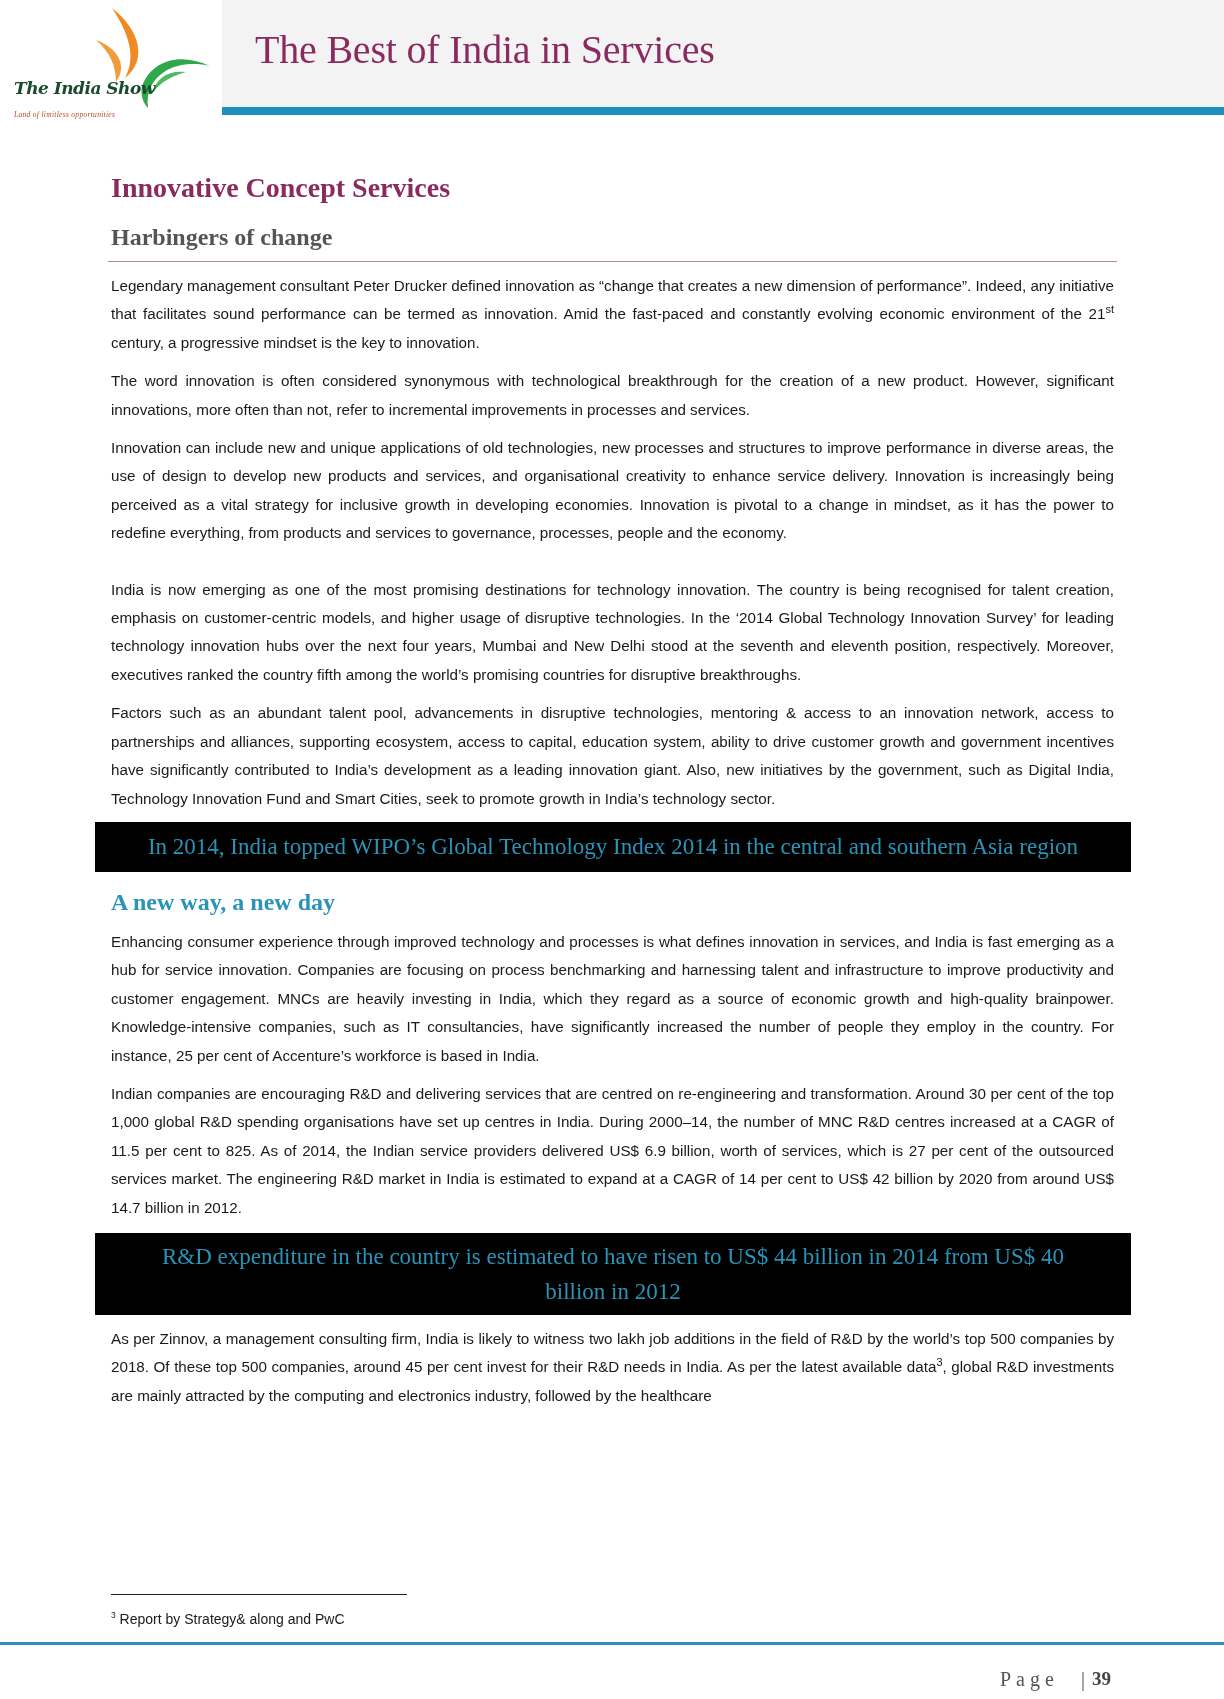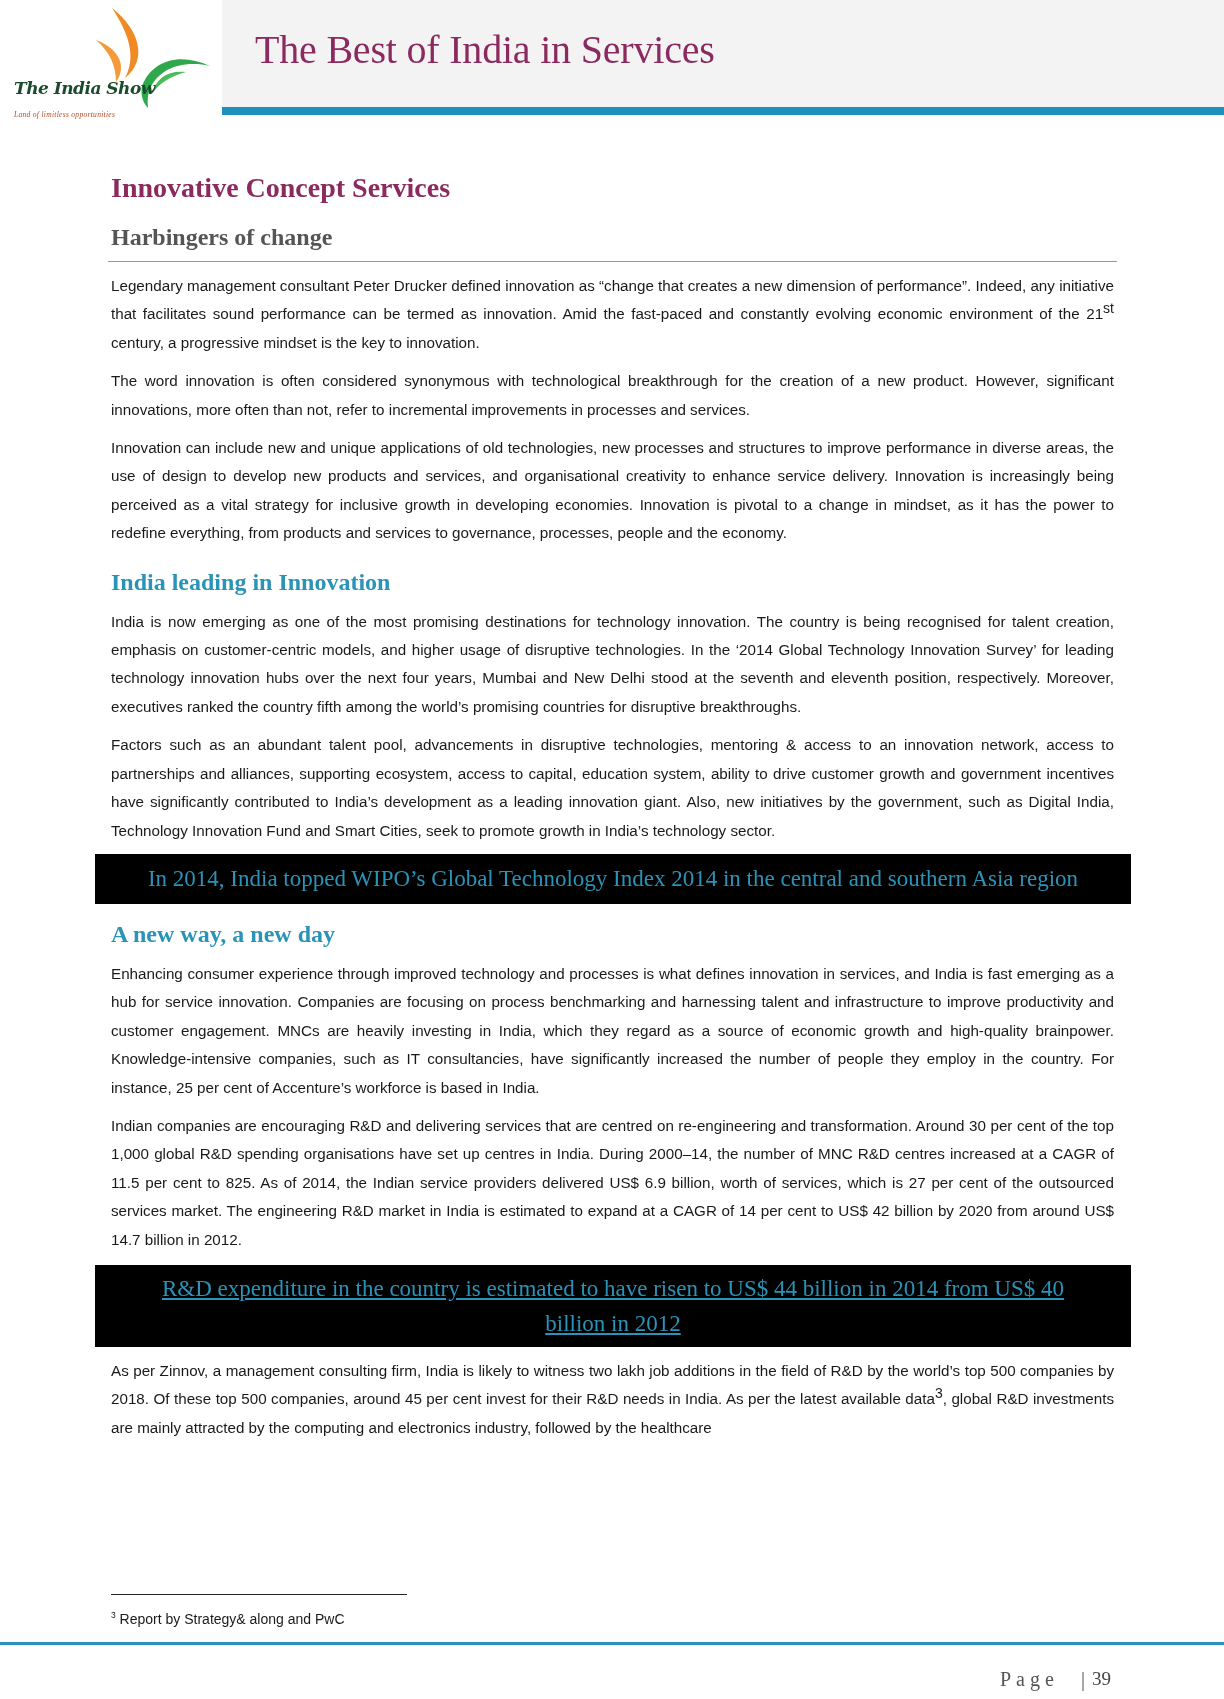--- a/index.html
+++ b/index.html
@@ -14,37 +14,37 @@
   .header-title { position: absolute; left: 255px; top: 26px; font-family: "Liberation Serif", serif; font-weight: normal; font-size: 40px; color: #8b2a5f; white-space: nowrap; letter-spacing: -0.2px; }
   .header-rule { position: absolute; left: 222px; right: 0; top: 107px; height: 8px; background: #1e90bd; }
 
   .content { position: absolute; left: 111px; top: 170px; width: 1003px; }
 
   .sec-title { font-family: "Liberation Serif", serif; font-weight: bold; font-size: 28px; color: #8b2a5f; margin: 0; line-height: 36px; }
   .sec-sub { font-family: "Liberation Serif", serif; font-size: 24px; color: #555555; margin: 15px 0 0 0; line-height: 32px; }
   .sec-rule { height: 0; border-top: 1.5px solid #b7859e; margin: 8px -3px 0 -3px; }
 
   p.body { margin: 0; font-size: 15.2px; line-height: 28.4px; text-align: justify; color: #1a1a1a; }
-  p.body sup { font-size: 14px; line-height: 0; }
+  p.body sup { font-size: 11px; line-height: 0; }
   .gap-s { height: 10px; }
 
   .sub-head { font-family: "Liberation Serif", serif; font-weight: bold; font-size: 24px; color: #2a93b8; margin: 0; line-height: 32px; }
 
   .callout { background: #000000; margin: 0 -17px 0 -16px; text-align: center; color: #2a93b8; font-family: "Liberation Serif", serif; font-size: 23px; }
   .callout.one { height: 50px; line-height: 50px; }
-  .callout.two { padding: 6px 40px; line-height: 35px; text-decoration: underline; }
+  .callout.two { padding: 6px 40px; line-height: 35px; }
 
   .fn-rule { position: absolute; left: 111px; top: 1594px; width: 296px; height: 0; border-top: 1.2px solid #222; }
   .fn { position: absolute; left: 111px; top: 1610px; font-size: 14px; color: #1a1a1a; white-space: nowrap; }
   .fn sup { font-size: 8.5px; }
 
   .footer-rule { position: absolute; left: 0; right: 0; top: 1642px; height: 3px; background: #2a93b8; }
   .page-label { position: absolute; left: 1000px; top: 1668px; font-family: "Liberation Serif", serif; font-size: 20px; color: #555; letter-spacing: 5px; white-space: nowrap; }
   .page-sep { position: absolute; left: 1081px; top: 1668px; font-family: "Liberation Serif", serif; font-size: 20px; color: #555; }
-  .page-num { position: absolute; left: 1092px; top: 1668px; font-family: "Liberation Serif", serif; font-weight: normal; font-size: 19px; color: #444; }
+  .page-num { position: absolute; left: 1092px; top: 1668px; font-family: "Liberation Serif", serif; font-weight: bold; font-size: 19px; color: #444; }
 </style>
 </head>
 <body>
 
 <div class="logo-area">
   <svg class="logo-svg" width="222" height="110" viewBox="0 0 222 110">
     <path d="M112 8 C 140 30, 148 60, 125 78 C 136 58, 130 35, 112 8 Z" fill="#f08a24"></path>
     <path d="M96 40 C 118 48, 128 66, 116 82 C 116 66, 110 52, 96 40 Z" fill="#f39a3a"></path>
     <path d="M210 66 C 180 52, 152 60, 142 86 C 140 96, 144 104, 148 108 C 146 92, 152 80, 164 72 C 176 64, 194 62, 210 66 Z" fill="#2ea84a"></path>
     <path d="M186 72 C 168 70, 156 78, 152 94 C 160 82, 172 76, 186 72 Z" fill="#4cbb5e"></path>
@@ -63,21 +63,20 @@
   <div class="sec-rule"></div>
 
   <div style="height:10px"></div>
   <p class="body"><span>Legendary management consultant Peter Drucker defined innovation as “change that creates a new dimension of performance”. Indeed, any initiative that facilitates sound performance can be termed as innovation. Amid the fast-paced and constantly evolving economic environment of the 21</span><sup>st</sup><span> century, a progressive mindset is the key to innovation.</span></p>
   <div class="gap-s"></div>
   <p class="body">The word innovation is often considered synonymous with technological breakthrough for the creation of a new product. However, significant innovations, more often than not, refer to incremental improvements in processes and services.</p>
   <div class="gap-s"></div>
   <p class="body">Innovation can include new and unique applications of old technologies, new processes and structures to improve performance in diverse areas, the use of design to develop new products and services, and organisational creativity to enhance service delivery. Innovation is increasingly being perceived as a vital strategy for inclusive growth in developing economies. Innovation is pivotal to a change in mindset, as it has the power to redefine everything, from products and services to governance, processes, people and the economy.</p>
 
   <div style="height:18px"></div>
-  <h3 class="sub-head">India leading in Innovation</h3>
   <div style="height:10px"></div>
   <p class="body">India is now emerging as one of the most promising destinations for technology innovation. The country is being recognised for talent creation, emphasis on customer-centric models, and higher usage of disruptive technologies. In the ‘2014 Global Technology Innovation Survey’ for leading technology innovation hubs over the next four years, Mumbai and New Delhi stood at the seventh and eleventh position, respectively. Moreover, executives ranked the country fifth among the world’s promising countries for disruptive breakthroughs.</p>
   <div class="gap-s"></div>
   <p class="body">Factors such as an abundant talent pool, advancements in disruptive technologies, mentoring &amp; access to an innovation network, access to partnerships and alliances, supporting ecosystem, access to capital, education system, ability to drive customer growth and government incentives have significantly contributed to India’s development as a leading innovation giant. Also, new initiatives by the government, such as Digital India, Technology Innovation Fund and Smart Cities, seek to promote growth in India’s technology sector.</p>
 
   <div style="height:9px"></div>
   <div class="callout one">In 2014, India topped WIPO’s Global Technology Index 2014 in the central and southern Asia region</div>
 
   <div style="height:14px"></div>
   <h3 class="sub-head">A new way, a new day</h3>

